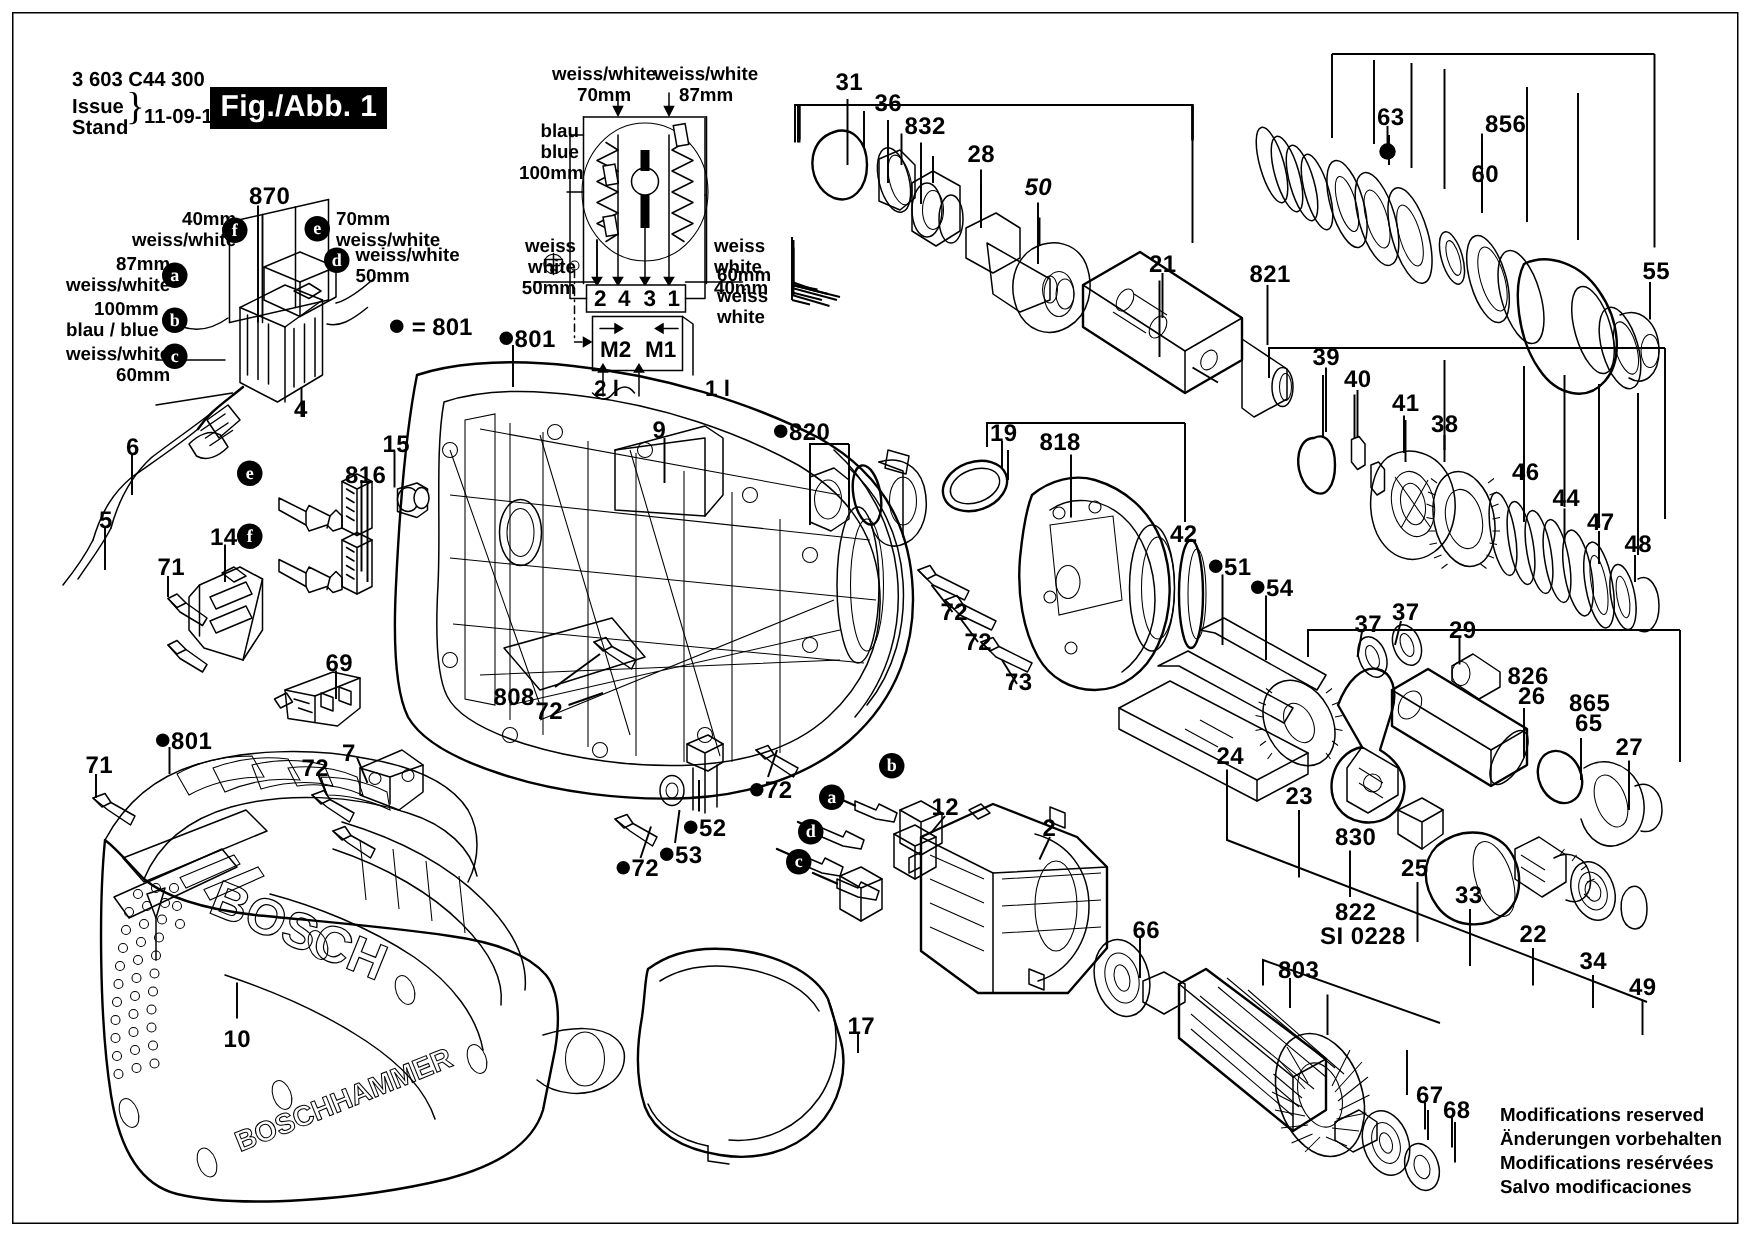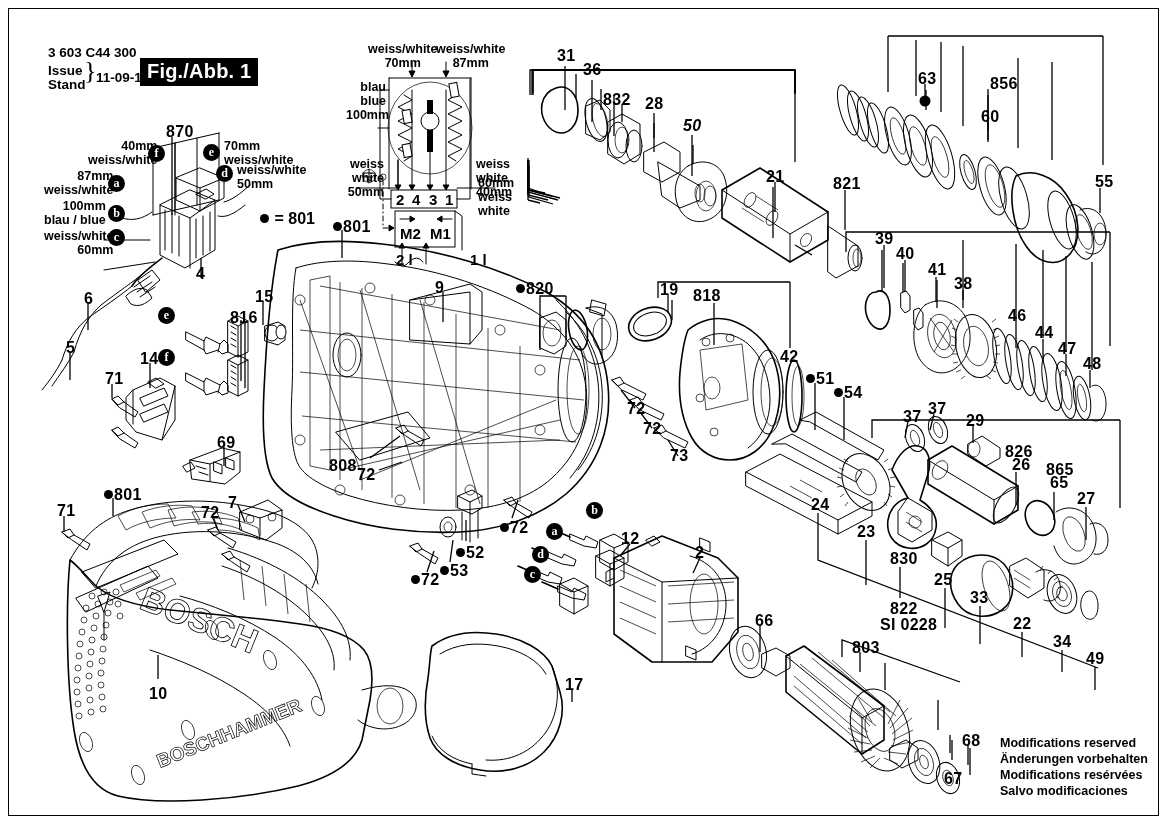--- a/index.html
+++ b/index.html
@@ -926,21 +926,21 @@
       <div class="lbl num" style="left: 903px; top: 409px;">37</div>
       <div class="lbl num" style="left: 928px; top: 401px;">37</div>
       <div class="lbl num" style="left: 966px; top: 413px;">29</div>
       <div class="lbl num" style="left: 1005px; top: 444px;">826</div>
       <div class="lbl num" style="left: 1012px; top: 457px;">26</div>
       <div class="lbl num" style="left: 1046px; top: 462px;">865</div>
       <div class="lbl num" style="left: 1050px; top: 475px;">65</div>
       <div class="lbl num" style="left: 1077px; top: 491px;">27</div>
       <div class="lbl num" style="left: 557px; top: 48px;">31</div>
       <div class="lbl num" style="left: 583px; top: 62px;">36</div>
-      <div class="lbl num" style="left: 603px; top: 92px;">832</div>
+      <div class="lbl num" style="left: 603px; top: 77px;">832</div>
       <div class="lbl num" style="left: 645px; top: 96px;">28</div>
       <div class="lbl num" style="left: 683px; top: 118px; font-style: italic;">50</div>
       <div class="lbl num" style="left: 766px; top: 169px;">21</div>
       <div class="lbl num" style="left: 833px; top: 176px;">821</div>
       <div class="lbl num" style="left: 875px; top: 231px;">39</div>
       <div class="lbl num" style="left: 896px; top: 246px;">40</div>
       <div class="lbl num" style="left: 928px; top: 262px;">41</div>
       <div class="lbl num" style="left: 954px; top: 276px;">38</div>
       <div class="lbl num" style="left: 1008px; top: 308px;">46</div>
       <div class="lbl num" style="left: 1035px; top: 325px;">44</div>
@@ -948,16 +948,16 @@
       <div class="lbl num" style="left: 1083px; top: 356px;">48</div>
       <div class="lbl num" style="left: 918px; top: 71px;">63</div>
       <div class="lbl num" style="left: 990px; top: 76px;">856</div>
       <div class="lbl num" style="left: 981px; top: 109px;">60</div>
       <div class="lbl num" style="left: 1095px; top: 174px;">55</div>
       <div class="lbl num" style="left: 621px; top: 531px;">12</div>
       <div class="lbl num" style="left: 695px; top: 545px;">2</div>
       <div class="lbl num" style="left: 565px; top: 677px;">17</div>
       <div class="lbl num" style="left: 755px; top: 613px;">66</div>
       <div class="lbl num" style="left: 852px; top: 640px;">803</div>
-      <div class="lbl num" style="left: 944px; top: 723px; margin-top: 48px;">67</div>
+      <div class="lbl num" style="left: 944px; top: 723px;">67</div>
       <div class="lbl num" style="left: 962px; top: 733px;">68</div>
     </div>
 </div>
 
 </body></html>

